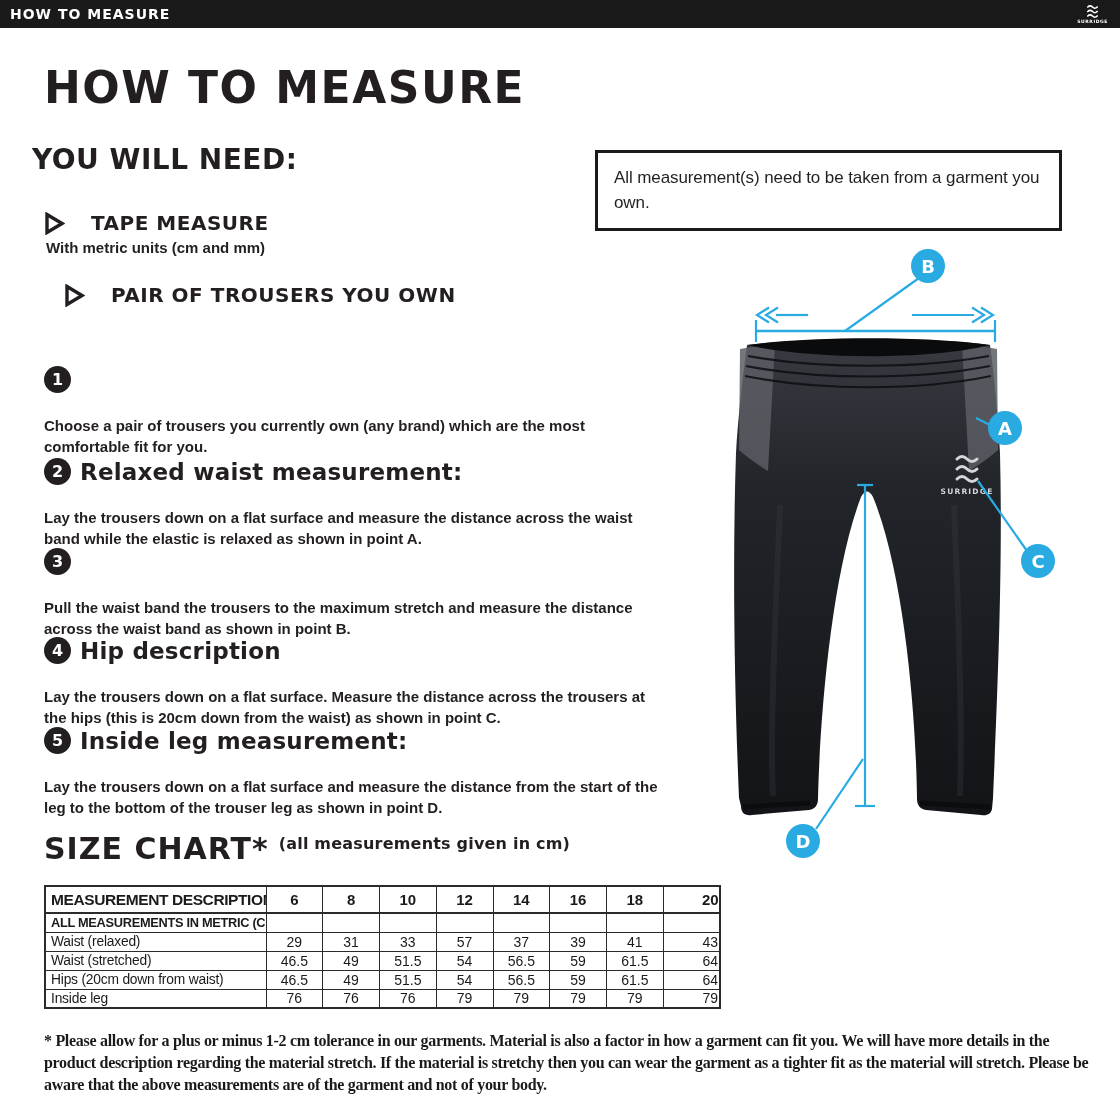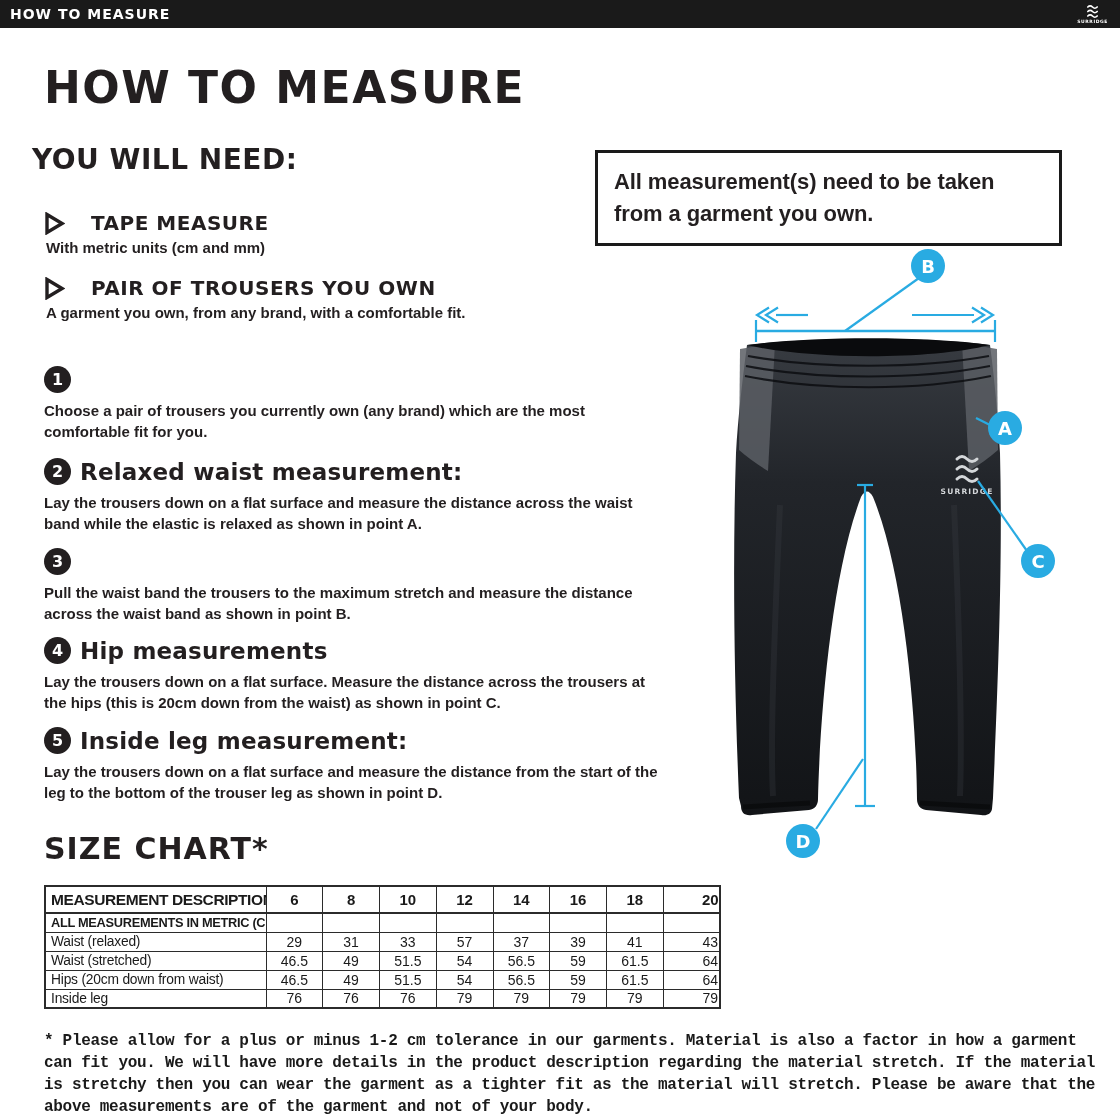--- a/index.html
+++ b/index.html
@@ -15,39 +15,39 @@
     padding:0 10px;box-sizing:border-box;
   }
   .topbar-title{color:#fff;font-size:14px;font-weight:bold;letter-spacing:1px;}
   .brand{display:flex;flex-direction:column;align-items:center;line-height:1;margin-right:2px;}
   .brand-word{color:#fff;font-size:4.5px;font-weight:bold;letter-spacing:.6px;margin-top:1px;}
   
   .h1{position:absolute;left:44px;top:66px;font-size:44px;font-weight:bold;letter-spacing:1.5px;line-height:1;}
   .h2{position:absolute;left:32px;top:146px;font-size:28px;font-weight:bold;letter-spacing:.5px;line-height:1;}
   
   .need{position:absolute;left:44px;width:560px;}
-  .need-1{top:211px;} .need-2{top:276px;}
+  .need-1{top:211px;} .need-2{top:283px;margin-left:20px;}
   .need-row{display:flex;align-items:center;gap:26px;}
   .need-label{font-size:20px;font-weight:bold;letter-spacing:.5px;}
   .need-detail{font-family:"Liberation Sans",sans-serif;font-size:15px;font-weight:bold;margin-top:4px;margin-left:2px;}
   
   .step{position:absolute;left:44px;width:614px;}
   .step-1{top:366px;} .step-2{top:458px;} .step-3{top:548px;} .step-4{top:637px;} .step-5{top:727px;}
   .step-head{display:flex;align-items:center;gap:9px;}
   .step-num{width:27px;height:27px;border-radius:50%;background:#231f20;color:#fff;
     display:inline-flex;align-items:center;justify-content:center;
     font-size:16px;font-weight:bold;flex:0 0 auto;}
   .step-title{font-size:23px;font-weight:bold;letter-spacing:.2px;}
-  .step-body{font-family:"Liberation Sans",sans-serif;font-size:15px;font-weight:bold;line-height:1.4;margin-top:7px;}
+  .step-body{font-family:"Liberation Sans",sans-serif;font-size:15px;font-weight:bold;line-height:1.4;margin-top:22px;}
   
   .note-box{
     position:absolute;left:595px;top:150px;width:467px;box-sizing:border-box;
     border:3px solid #1a1a1a;padding:13px 16px;
   }
-  .note-text{font-family:"Liberation Sans",sans-serif;font-size:22px;font-weight:bold;line-height:1.45;letter-spacing:-.1px;}
+  .note-text{font-family:"Liberation Sans",sans-serif;font-size:17px;font-weight:normal;line-height:1.45;letter-spacing:-.1px;}
   
   .figure{position:absolute;left:690px;top:243px;width:430px;height:648px;}
   
   .sc-head{position:absolute;left:44px;top:834px;display:flex;align-items:flex-start;gap:10px;}
   .sc-title{font-size:30px;font-weight:bold;letter-spacing:1px;line-height:1;}
   .sc-sub{font-size:16px;font-weight:bold;letter-spacing:.2px;padding-bottom:2px;}
   .size-table{
     position:absolute;left:44px;top:885px;width:677px;
     border-collapse:collapse;table-layout:fixed;
     font-family:"Liberation Sans",sans-serif;color:#1a1a1a;
@@ -58,21 +58,21 @@
   .size-table th.size{font-size:15px;text-align:center;}
   .size-table th.last, .size-table td.last{border-right:2.2px solid #2b2b2b;padding-left:38px;}
   .size-table tr{height:19px;}
   .size-table td.lbl{font-size:13.8px;text-align:left;padding-left:5px;letter-spacing:-.2px;border-left:2.2px solid #2b2b2b;}
   .size-table tr.metric td.lbl{font-weight:bold;font-size:12.8px;letter-spacing:-.3px;}
   .size-table td.val{font-size:14px;text-align:center;}
   .size-table tr.lastrow td{border-bottom:2.2px solid #2b2b2b;}
   
   .disclaimer{
     position:absolute;left:44px;top:1030px;width:1056px;
-    font-family:Liberation Mono, monospace;font-size:16px;font-weight:bold;
+    font-family:Liberation Serif, serif;font-size:16px;font-weight:bold;
     line-height:1.38;letter-spacing:-.3px;color:#1a1a1a;
   }
 </style>
 </head>
 <body>
 
 <div class="topbar">
   <span class="topbar-title">HOW TO MEASURE</span>
   <span class="brand">
     <svg width="15" height="15" viewBox="0 0 16 16">
@@ -95,21 +95,20 @@
   <div class="need-detail">With metric units (cm and mm)</div>
 </div>
 
 <div class="need need-2">
   <div class="need-row">
     <svg width="21" height="23" viewBox="0 0 21 23">
       <polygon points="3,2.5 18,11.5 3,20.5" fill="#ffffff" stroke="#231f20" stroke-width="3.4"></polygon>
     </svg>
     <span class="need-label">PAIR OF TROUSERS YOU OWN</span>
   </div>
-  <div class="need-detail">A garment you own, from any brand, with a comfortable fit.</div>
 </div>
 
 <div class="step step-1">
   <div class="step-head">
     <span class="step-num">1</span>
   </div>
   <div class="step-body">Choose a pair of trousers you currently own (any brand) which are the most comfortable fit for you.</div>
 </div>
 
 <div class="step step-2">
@@ -123,21 +122,21 @@
 <div class="step step-3">
   <div class="step-head">
     <span class="step-num">3</span>
   </div>
   <div class="step-body">Pull the waist band the trousers to the maximum stretch and measure the distance across the waist band as shown in point B.</div>
 </div>
 
 <div class="step step-4">
   <div class="step-head">
     <span class="step-num">4</span>
-    <span class="step-title">Hip measurements</span>
+    <span class="step-title">Hip description</span>
   </div>
   <div class="step-body">Lay the trousers down on a flat surface. Measure the distance across the trousers at the hips (this is 20cm down from the waist) as shown in point C.</div>
 </div>
 
 <div class="step step-5">
   <div class="step-head">
     <span class="step-num">5</span>
     <span class="step-title">Inside leg measurement:</span>
   </div>
   <div class="step-body">Lay the trousers down on a flat surface and measure the distance from the start of the leg to the bottom of the trouser leg as shown in point D.</div>
@@ -229,20 +228,21 @@
     <g>
       <circle cx="113" cy="598" r="17" fill="#29abe2"></circle>
       <text x="113" y="604.5" fill="#ffffff">D</text>
     </g>
   </g>
 </svg>
 </div>
 
 <div class="sc-head">
   <span class="sc-title">SIZE CHART*</span>
+  <span class="sc-sub">(all measurements given in cm)</span>
 </div>
 
 <table class="size-table">
   <colgroup>
     <col style="width:221px">
       <col>
       <col>
       <col>
       <col>
       <col>

